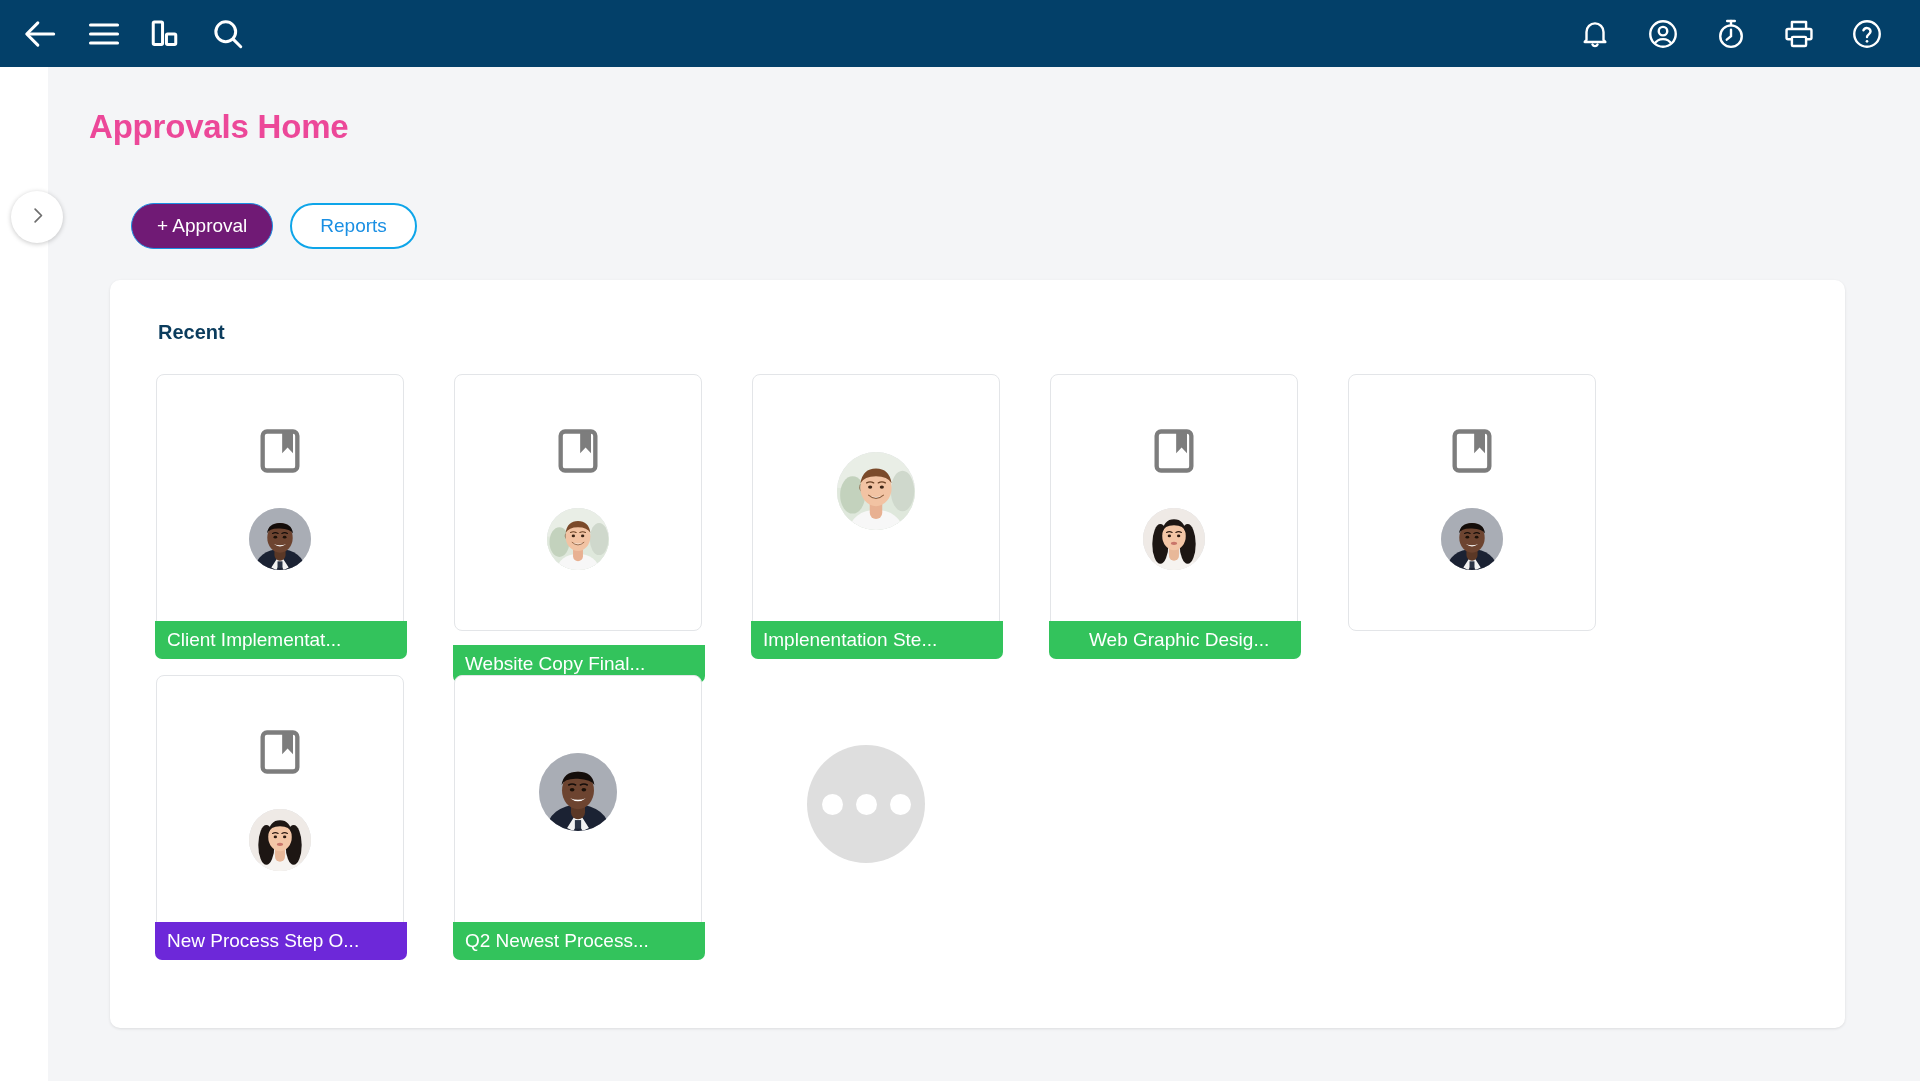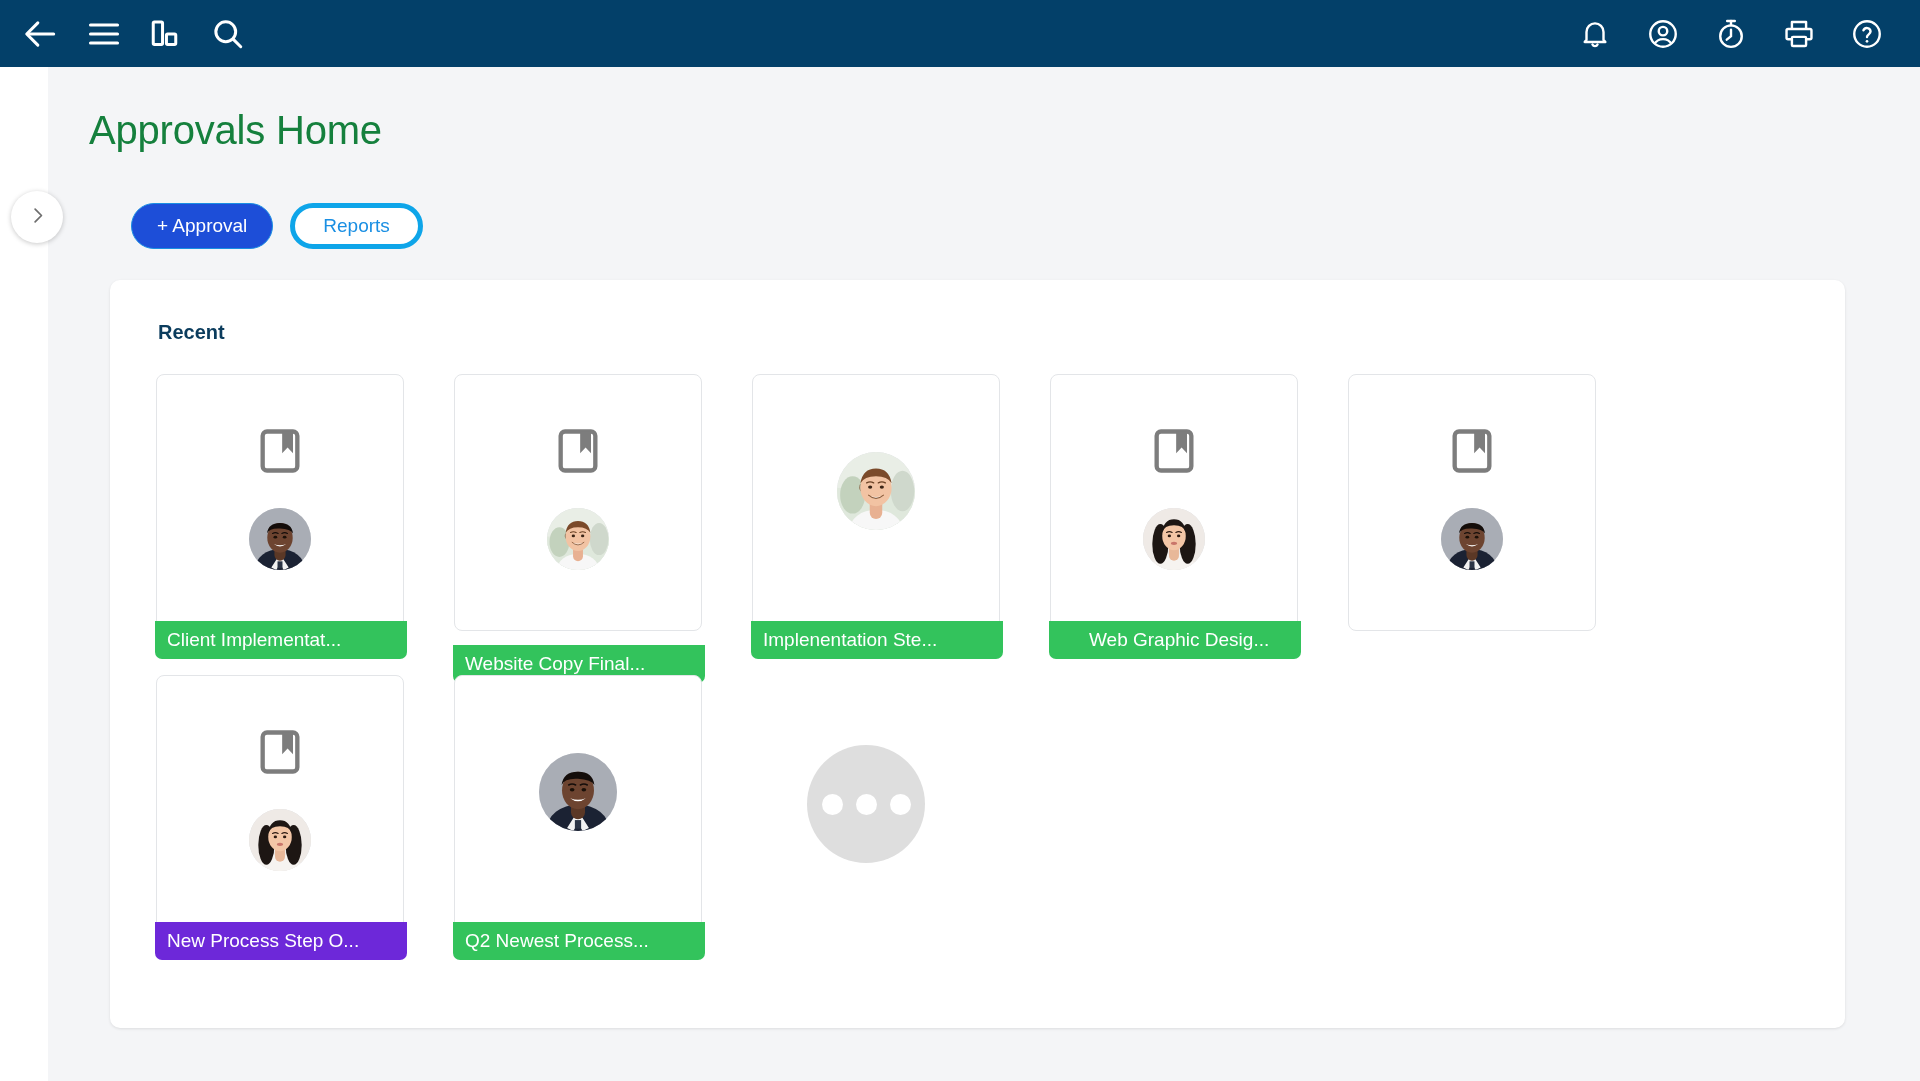--- a/index.html
+++ b/index.html
@@ -36,31 +36,31 @@
     position:absolute; top:191px; left:11px;
     width:52px; height:52px; border-radius:50%;
     background:#ffffff;
     box-shadow: 0 1px 5px rgba(0,0,0,0.22);
     display:flex; align-items:center; justify-content:center;
     z-index:20; cursor:pointer;
   }
 
   .page-title {
     position:absolute; top:108px; left:89px;
-    font-size:40px; font-weight:normal; color:#15803d; letter-spacing:-0.2px;
+    font-size:33px; font-weight:bold; color:#ec4899; letter-spacing:-0.2px;
   }
 
   .actions { position:absolute; top:203px; left:131px; display:flex; gap:17px; }
   .btn {
     height:46px; border-radius:23px; font-size:19px;
     display:flex; align-items:center; justify-content:center;
     cursor:pointer; white-space:nowrap;
   }
-  .btn-primary { background:#1d4ed8; color:#ffffff; padding: 0 25px; border:1px solid #1a8fe3; }
-  .btn-outline { background:#ffffff; color:#1a8fe3; padding: 0 28px; border:5px solid #0ea5e9; }
+  .btn-primary { background:#701a75; color:#ffffff; padding: 0 25px; border:1px solid #1a8fe3; }
+  .btn-outline { background:#ffffff; color:#1a8fe3; padding: 0 28px; border:2px solid #0ea5e9; }
 
   
   .panel {
     position:absolute; top:280px; left:110px;
     width:1735px; height:748px;
     background:#ffffff; border-radius:10px;
     box-shadow: 0 1px 3px rgba(0,0,0,0.10);
   }
   .panel-title {
     position:absolute; top:41px; left:48px;

